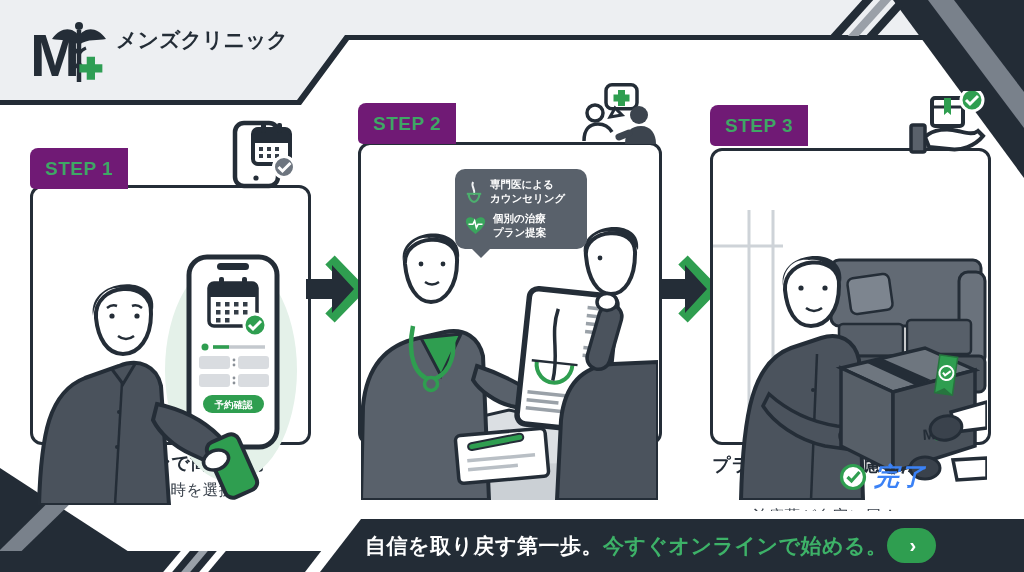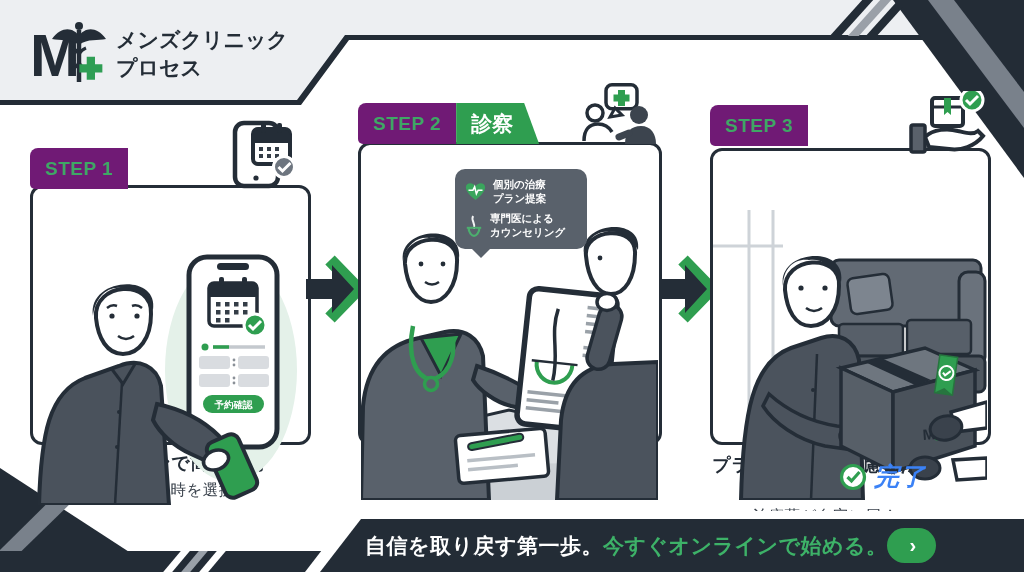--- a/index.html
+++ b/index.html
@@ -103,21 +103,20 @@
     <line x1="49" y1="12" x2="49" y2="64" stroke="#242d37" stroke-width="4.5"></line>
     <circle cx="49" cy="8" r="4" fill="#242d37"></circle>
     <path d="M22,21 C32,7 44,10 49,18 L49,27 C40,20 30,23 22,21 Z" fill="#242d37"></path>
     <path d="M76,21 C66,7 54,10 49,18 L49,27 C58,20 68,23 76,21 Z" fill="#242d37"></path>
     <path d="M42,30 C56,36 42,45 56,51" stroke="#242d37" stroke-width="3" fill="none"></path>
     <path d="M56,30 C42,36 56,45 42,51" stroke="#242d37" stroke-width="3" fill="none"></path>
     <path d="M58,48 h8 v-8 h9 v8 h8 v9 h-8 v8 h-9 v-8 h-8 Z" fill="#2f9e55" transform="translate(-4,2) scale(0.92)"></path>
   </svg>
   <div class="abs title">
     <div>メンズクリニック</div>
-    <div>プロセス</div>
   </div>
 
   <div class="panel p1">
     <div class="pbox"></div>
     <div class="badge">
       <div class="badge-step">STEP 1</div>
     </div>
 
     <svg class="corner-icon" style="left:196px;top:-30px" width="70" height="72" viewBox="0 0 70 72">
       <rect x="9" y="5" width="43" height="63" rx="9" fill="#fff" stroke="#242d37" stroke-width="4.5"></rect>
@@ -203,54 +202,53 @@
 
   <svg class="arrow a1" viewBox="0 0 58 74">
     <polyline points="24,8 52,37 24,66" stroke="#2f9e50" stroke-width="13" fill="none"></polyline>
     <polygon points="0,27 26,27 26,13 48,37 26,61 26,47 0,47" fill="#242d37"></polygon>
   </svg>
 
   <div class="panel p2">
     <div class="pbox"></div>
     <div class="badge">
       <div class="badge-step">STEP 2</div>
-      <div class="badge-name">診察</div>
     </div>
 
     <svg class="corner-icon" style="left:224px;top:-20px" width="76" height="62" viewBox="0 0 76 62">
       <rect x="24" y="1.8" width="31" height="24" rx="6" fill="#fff" stroke="#242d37" stroke-width="3.5"></rect>
       <path d="M33,25 l-5,9 l12,-2 Z" fill="#fff" stroke="#242d37" stroke-width="3"></path>
       <path d="M36,7 h7 v4.5 h4.5 v7 h-4.5 v4.5 h-7 v-4.5 h-4.5 v-7 h4.5 Z" fill="#2f9e50"></path>
       <circle cx="13" cy="30" r="8" fill="#fff" stroke="#242d37" stroke-width="3.5"></circle>
       <path d="M2,58 C2,46 8,41 16,41 C22,41 27,44 30,49" fill="#fff" stroke="#242d37" stroke-width="3.5"></path>
       <circle cx="57" cy="32" r="9" fill="#3c444e"></circle>
       <path d="M43,61 C43,49 49,43 59,43 C69,43 74,51 74,61 Z" fill="#3c444e"></path>
       <path d="M47,50 L37,54" stroke="#3c444e" stroke-width="7" stroke-linecap="round"></path>
     </svg>
 
     <div class="callout">
       <div class="co-row">
-        <svg width="21" height="20" viewBox="0 0 24 22">
-          <path d="M12,20 C4,14 1,9 1,5.5 C1,2.5 3.5,1 6,1 C8.5,1 10.8,2.5 12,4.5 C13.2,2.5 15.5,1 18,1 C20.5,1 23,2.5 23,5.5 C23,9 20,14 12,20 Z" fill="#3aa55d"></path>
-          <polyline points="4,9 9,9 11,5 13,13 15,9 20,9" stroke="#fff" stroke-width="1.8" fill="none"></polyline>
-        </svg>
-        <div class="co-text">
-          <div>個別の治療</div>
-          <div>プラン提案</div>
-        </div>
-      </div>
-      <div class="co-row">
         <svg width="18" height="24" viewBox="0 0 20 24">
           <path d="M10,15 C12,8 6,6 9,1" stroke="#f2f4f5" stroke-width="2.2" fill="none"></path>
           <path d="M4,14 c0,6 4,9 6,9 c2,0 6,-3 6,-9" stroke="#4caf6e" stroke-width="2.5" fill="none"></path>
           <line x1="2" y1="14" x2="18" y2="14" stroke="#4caf6e" stroke-width="2.2"></line>
         </svg>
         <div class="co-text">
           <div>専門医による</div>
           <div>カウンセリング</div>
+        </div>
+      </div>
+      <div class="co-row">
+        <svg width="21" height="20" viewBox="0 0 24 22">
+          <path d="M12,20 C4,14 1,9 1,5.5 C1,2.5 3.5,1 6,1 C8.5,1 10.8,2.5 12,4.5 C13.2,2.5 15.5,1 18,1 C20.5,1 23,2.5 23,5.5 C23,9 20,14 12,20 Z" fill="#3aa55d"></path>
+          <polyline points="4,9 9,9 11,5 13,13 15,9 20,9" stroke="#fff" stroke-width="1.8" fill="none"></polyline>
+        </svg>
+        <div class="co-text">
+          <div>個別の治療</div>
+          <div>プラン提案</div>
         </div>
       </div>
     </div>
 
     <svg class="illo" width="297" height="296" viewBox="0 0 297 296">
 
       <polygon points="0,240 148,206 297,238 297,296 0,296" fill="#dbdfe3" stroke="#242d37" stroke-width="3"></polygon>
       <polygon points="0,262 297,258 297,296 0,296" fill="#cbd0d5"></polygon>
 
       <path d="M0,296 L2,202 C6,160 28,140 58,134 L84,128 C104,124 118,134 122,152 L128,296 Z" fill="#59616b" stroke="#242d37" stroke-width="4"></path>

